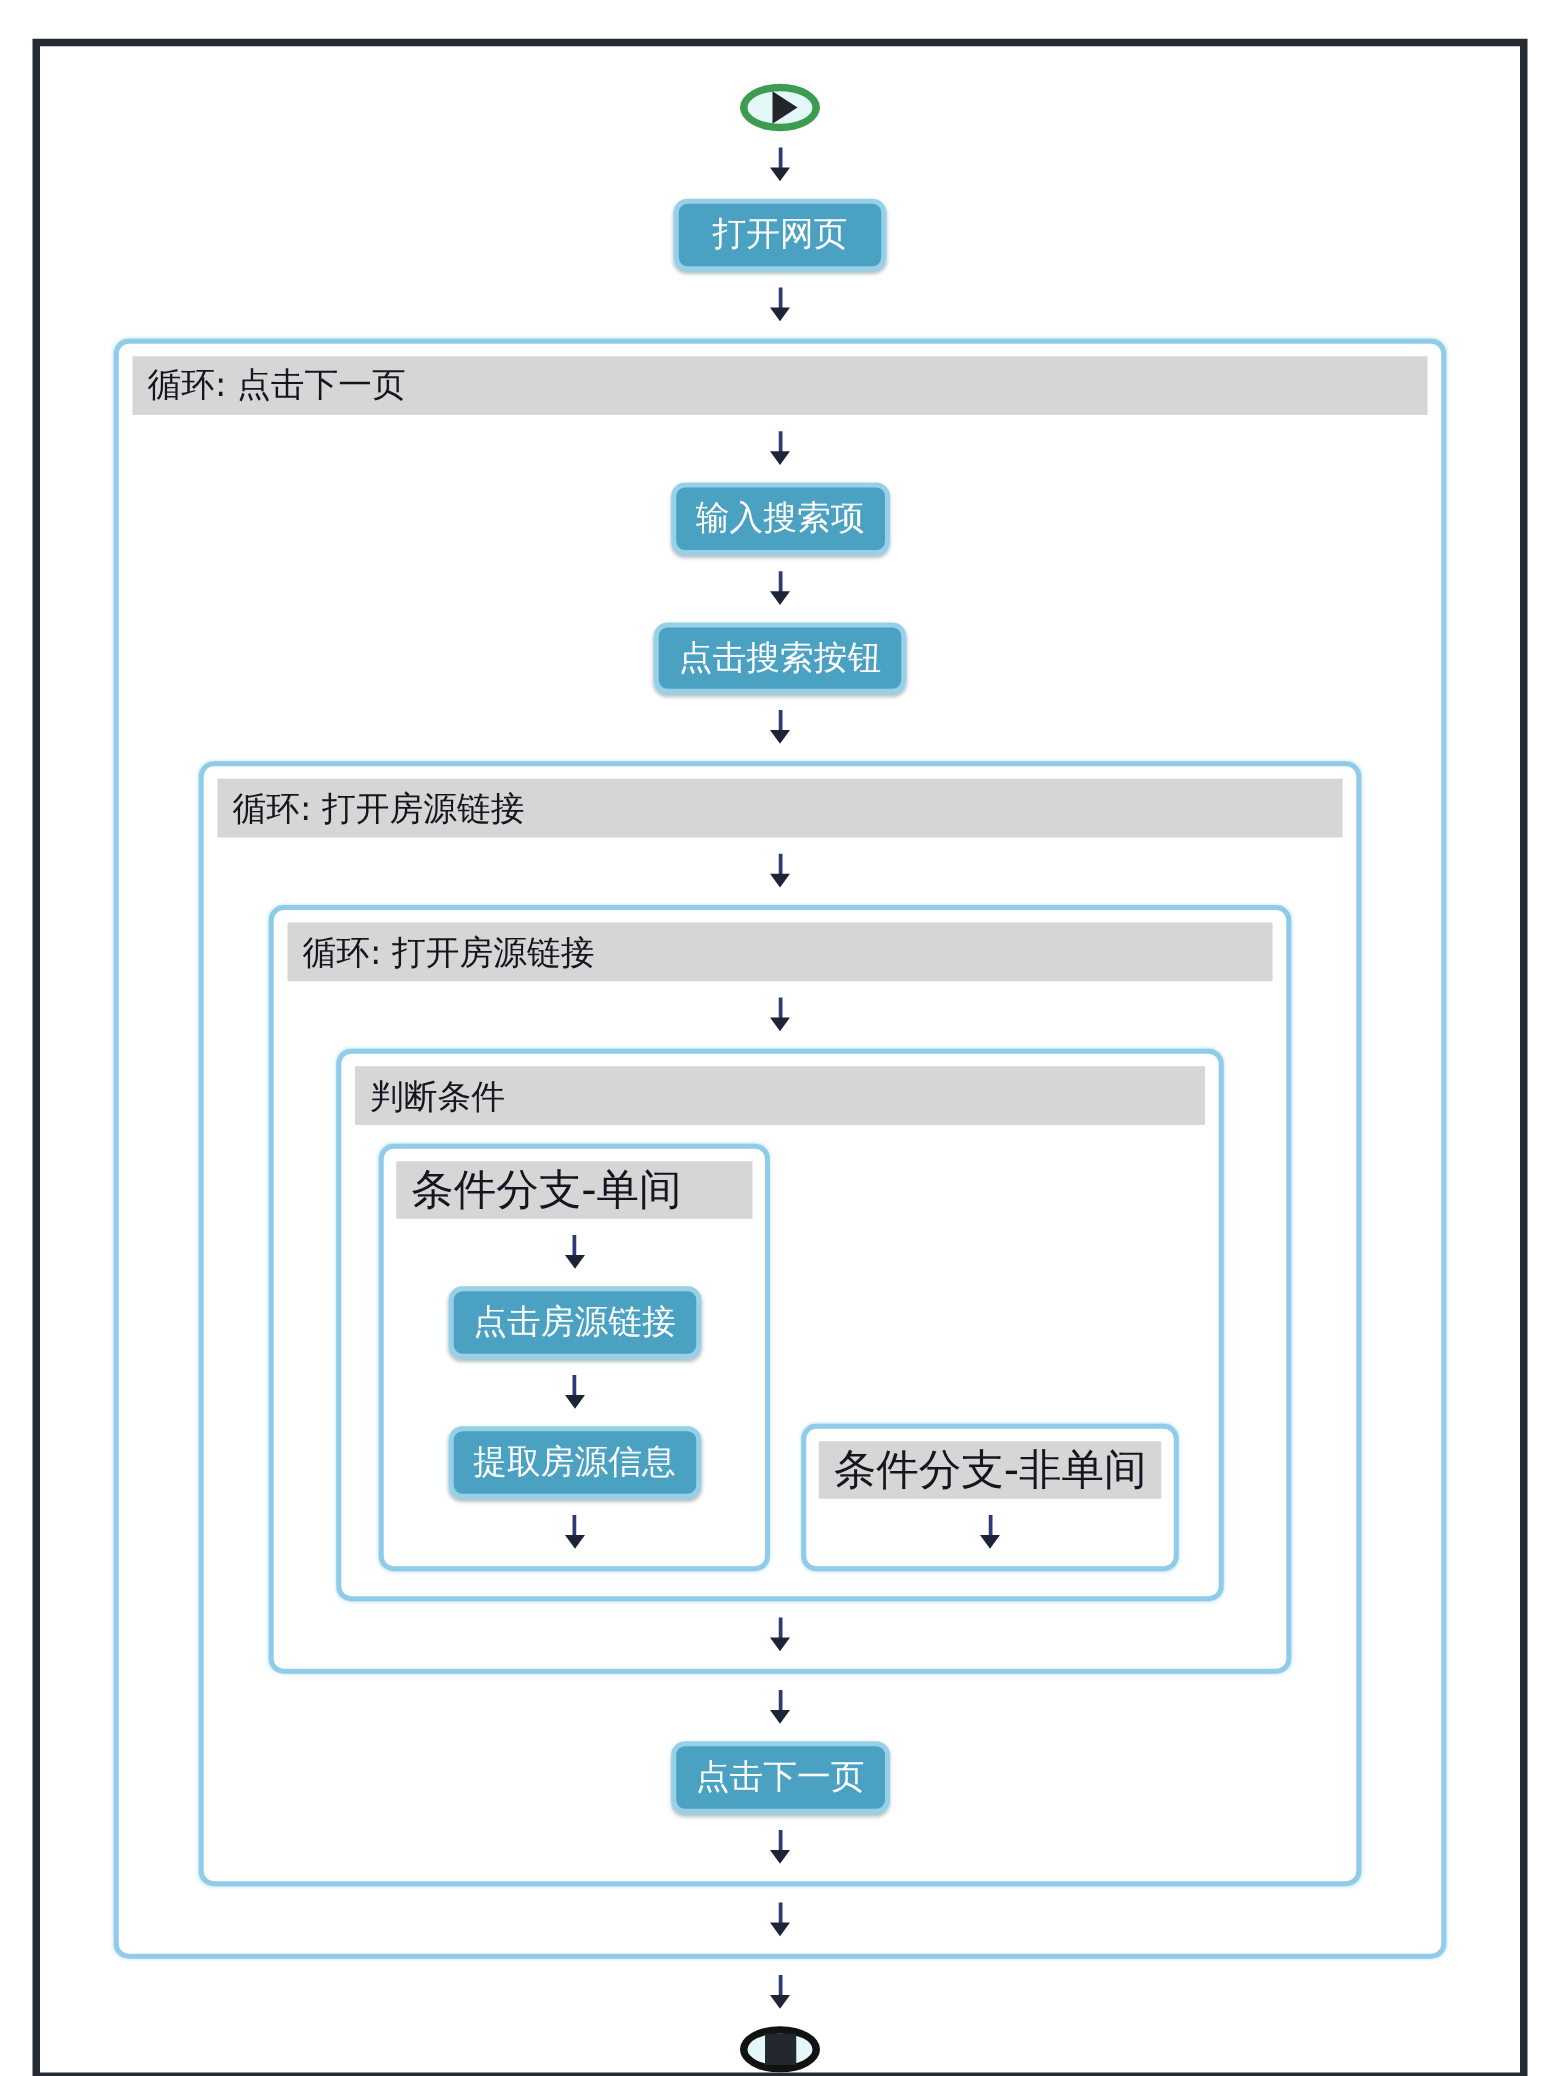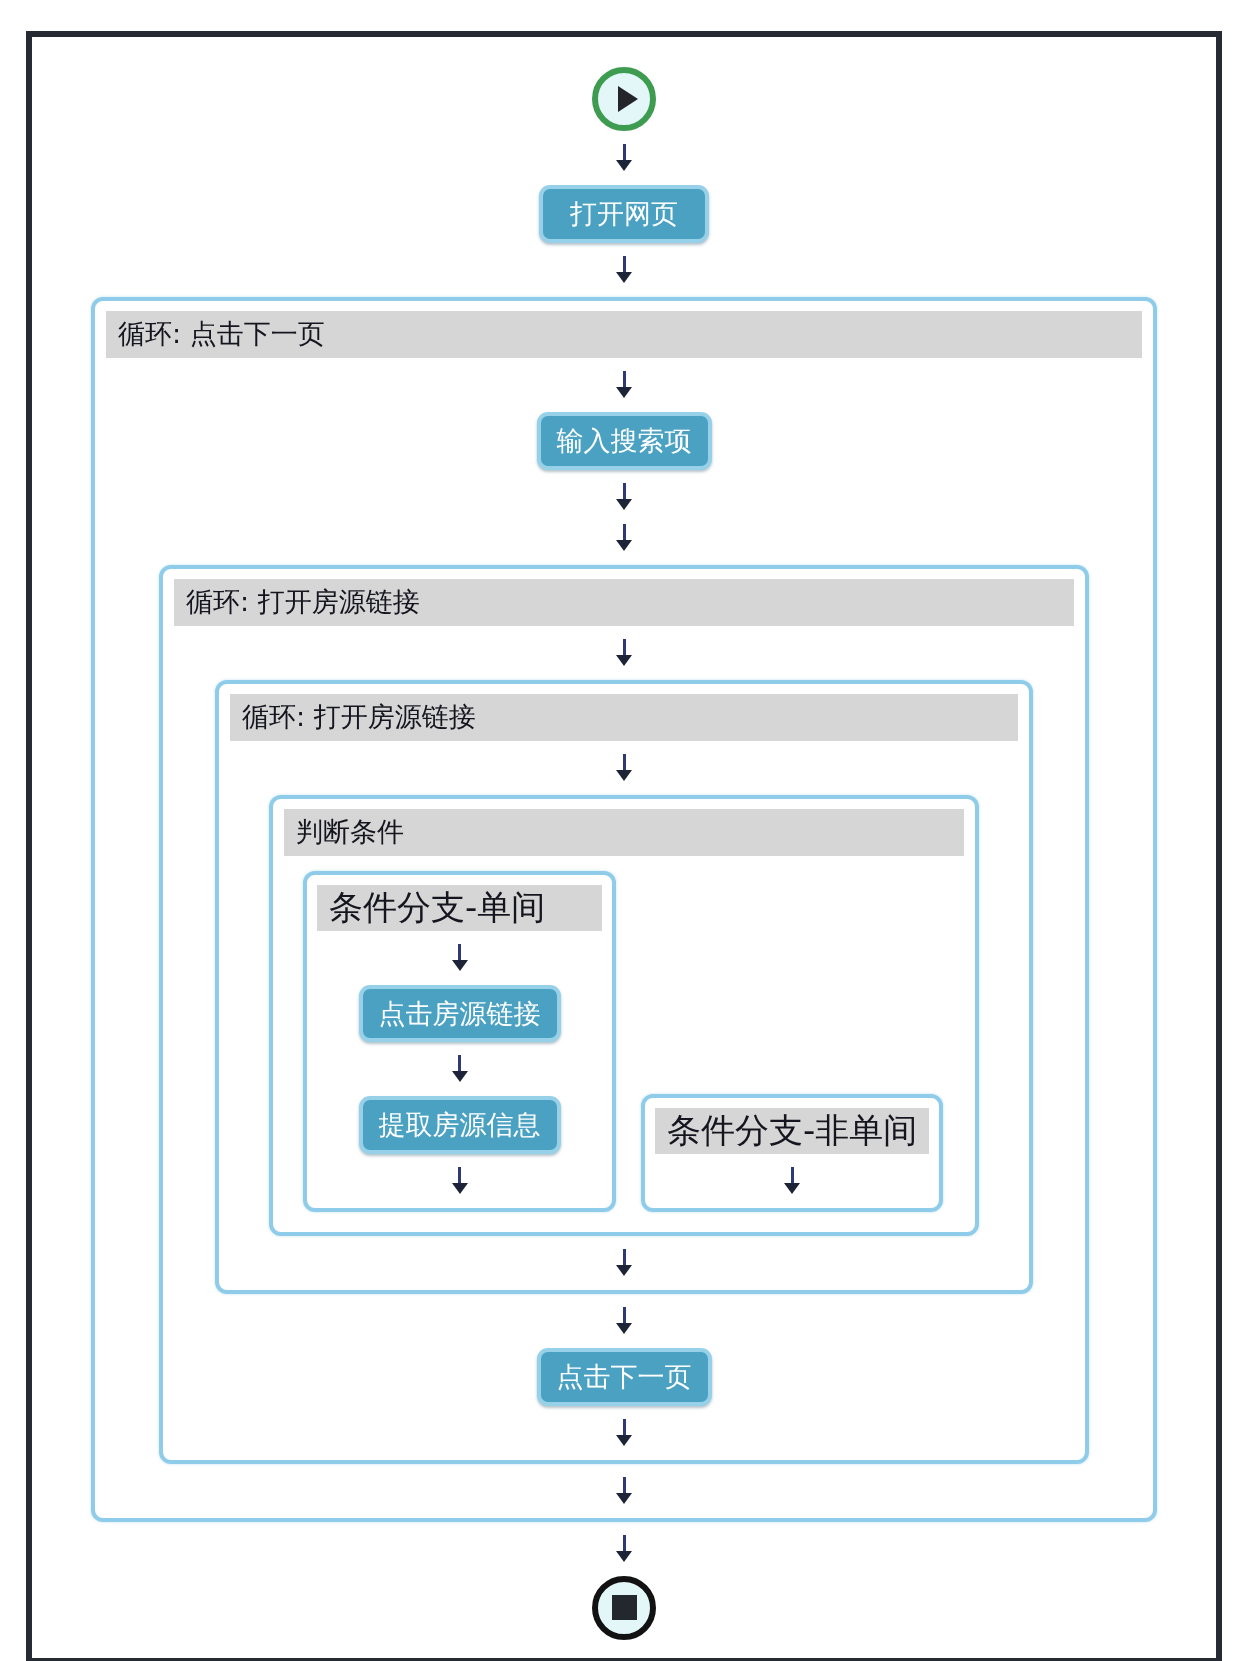--- a/index.html
+++ b/index.html
@@ -97,20 +97,21 @@
 
   <div class="container loop-district">
     <div class="container-header">循环: 点击下一页</div>
 
     <div class="arrow"></div>
 
     <button class="action-btn">输入搜索项</button>
 
     <div class="arrow"></div>
 
+    <button class="action-btn">点击搜索按钮</button>
 
     <div class="arrow"></div>
 
     <div class="container loop-nextpage">
       <div class="container-header">循环: 打开房源链接</div>
 
       <div class="arrow"></div>
 
       <div class="container loop-listing">
         <div class="container-header">循环: 打开房源链接</div>

